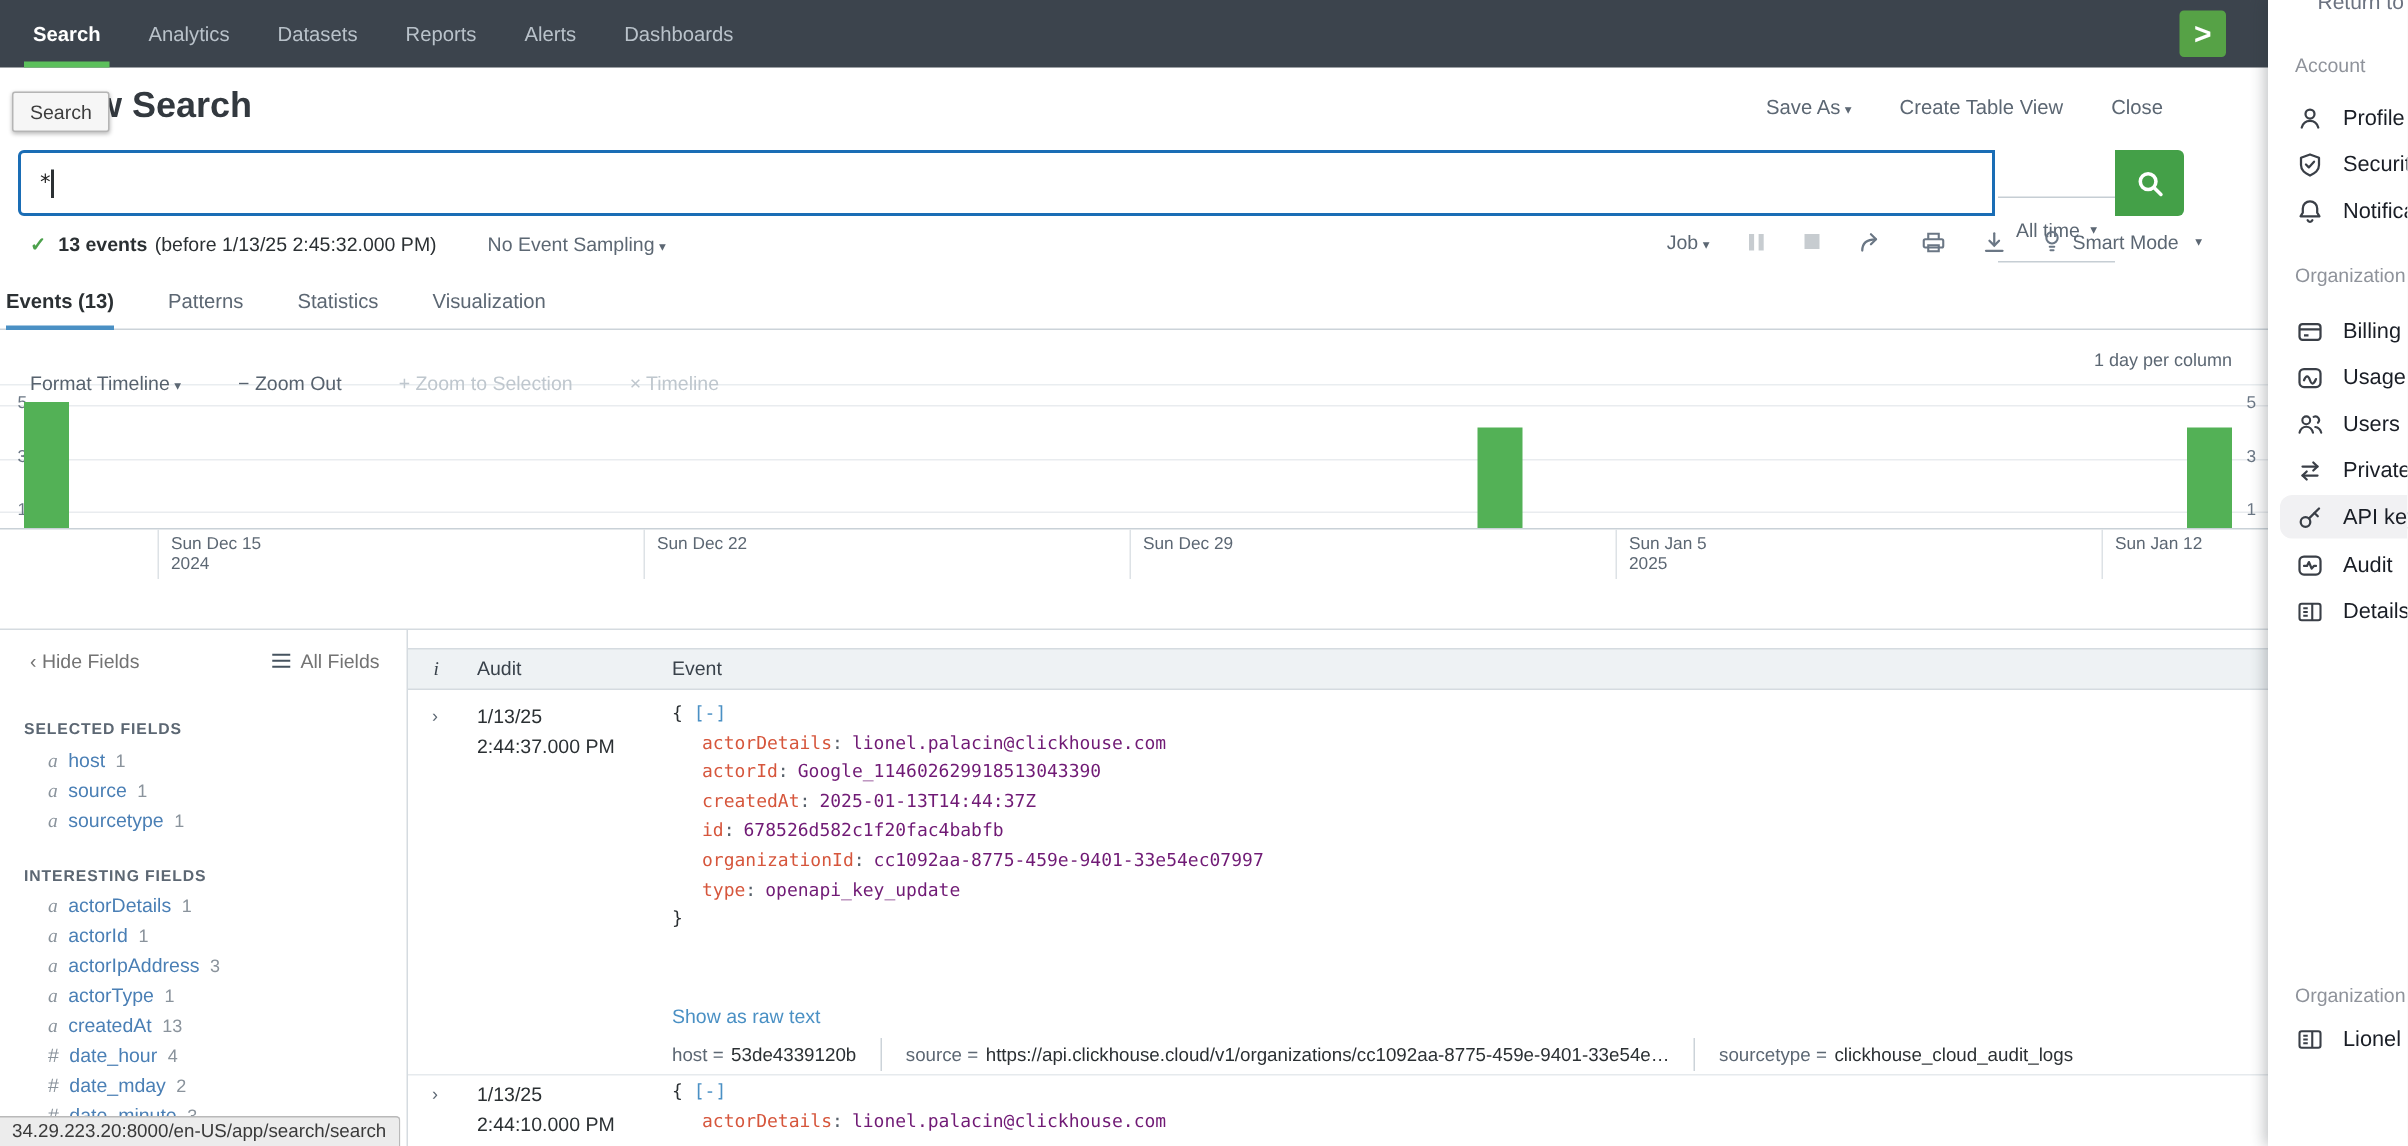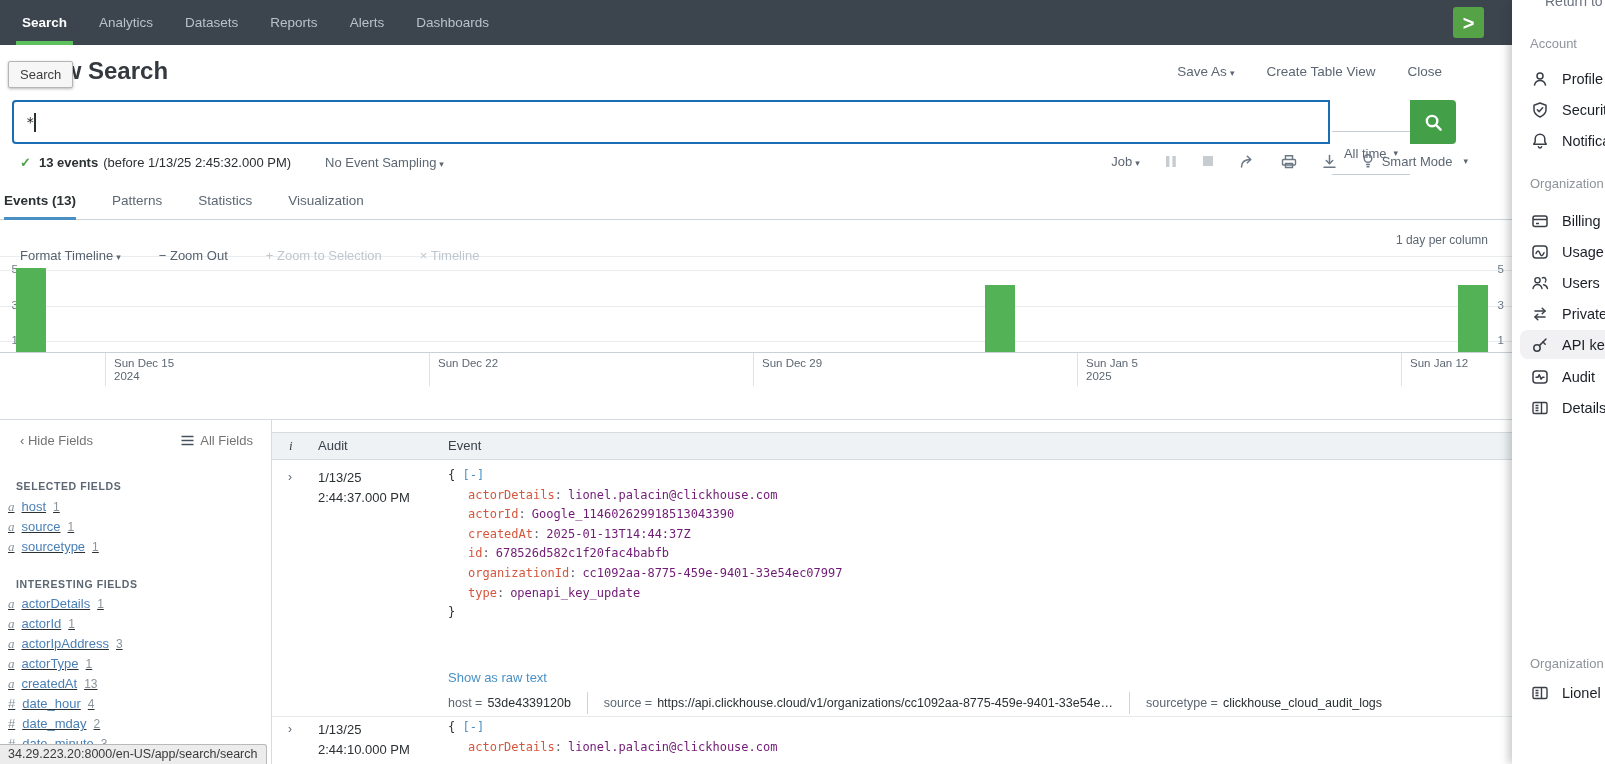--- a/index.html
+++ b/index.html
@@ -72,21 +72,21 @@
   .results-toolbar { position:absolute; left:288px; top:386px; height:32px; display:flex; align-items:center;
                      gap:36px; font-size:13px; color:#5c6773; }
   .split-line { position:absolute; left:0; top:419px; width:1512px; height:1px; background:#d5dbe0; }
 
   .sidebar { position:absolute; left:0; top:420px; width:272px; height:344px; background:#fff;
              border-right:1px solid #d5dbe0; overflow:hidden; }
   .sb-top { position:absolute; left:20px; right:18px; top:13px; display:flex; justify-content:space-between;
             font-size:13px; color:#737373; }
   .sb-all { display:flex; align-items:center; gap:6px; }
   .sb-header { position:absolute; left:16px; font-size:10.5px; font-weight:700; letter-spacing:.6px; color:#5c6773; }
-  .field-row { position:absolute; left:8px; font-size:13px; white-space:nowrap;text-decoration:underline; }
+  .field-row { position:absolute; left:32px; font-size:13px; white-space:nowrap; }
   .f-prefix { font-style:italic; color:#8a939c; margin-right:7px; font-family:"Liberation Serif", serif; }
   .f-prefix.num { font-style:normal; font-family:"Liberation Sans",sans-serif; }
   .f-name { color:#4a7fb5; }
   .f-count { color:#8a939c; margin-left:7px; font-size:12px; }
 
   .events { position:absolute; left:272px; top:420px; width:1240px; height:344px; overflow:hidden; }
   .ev-header { position:absolute; left:0; top:12px; width:1240px; height:28px; background:#eef2f4;
                border-top:1px solid #d5dbe0; border-bottom:1px solid #d5dbe0; font-size:13px; color:#39424b; }
   .col-i { position:absolute; left:17px; top:5px; font-style:italic; font-family:"Liberation Serif",serif; }
   .col-time { position:absolute; left:46px; top:5px; }

